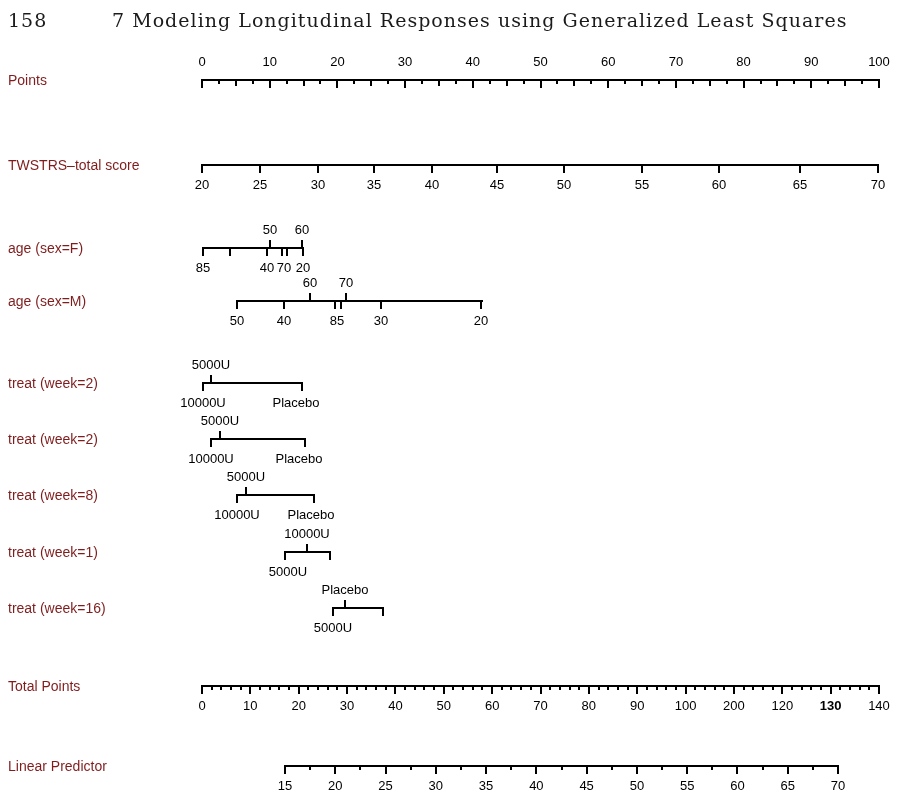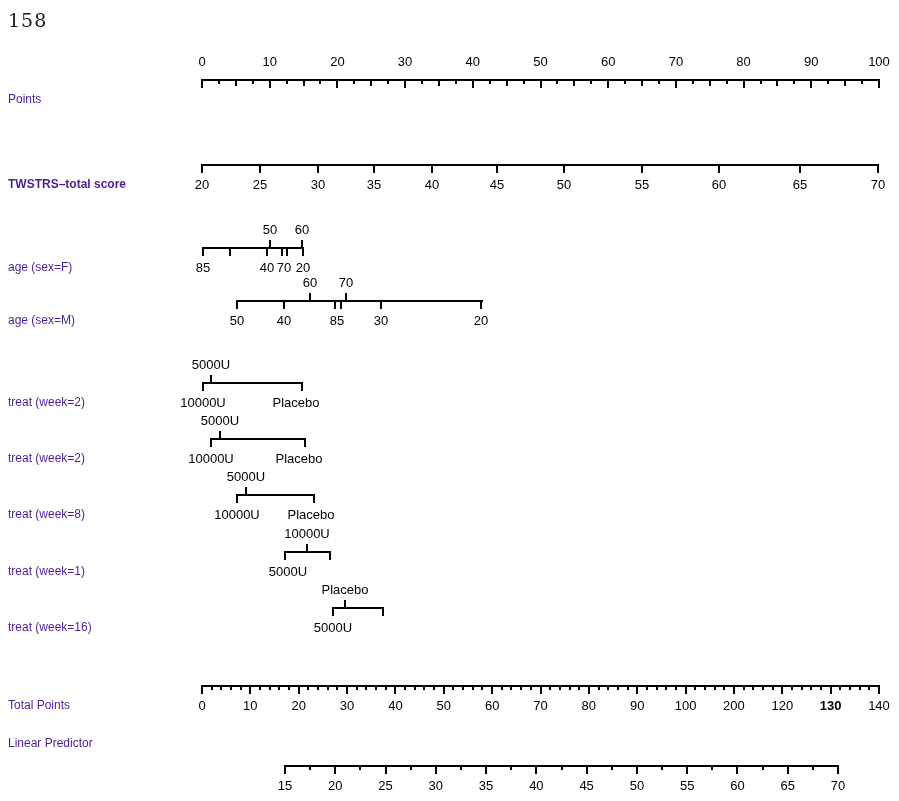--- a/index.html
+++ b/index.html
@@ -2,31 +2,32 @@
 <html><head>
 <meta charset="utf-8">
 <style>
   html,body{margin:0;padding:0;background:#fff;}
   #page{position:relative;width:899px;height:801px;background:#ffffff;overflow:hidden;
         font-family:"Liberation Sans",sans-serif;color:#000;}
   .page-number{position:absolute;left:8px;top:9px;font-family:"DejaVu Serif",serif;
         font-size:19px;letter-spacing:1px;color:#1b1b1b;white-space:nowrap;}
   .chapter-title{position:absolute;left:112px;top:9px;font-family:"DejaVu Serif",serif;
         font-size:19px;letter-spacing:1.02px;color:#1b1b1b;white-space:nowrap;}
-  .row-label{position:absolute;left:8px;font-size:12px;line-height:16px;color:#4c1d95;white-space:nowrap;margin-top:19px;}
+  .row-label{position:absolute;left:8px;font-size:14px;line-height:16px;color:#7f1d1d;white-space:nowrap;}
   .axis-line{position:absolute;height:2px;background:#000;}
   .tick{position:absolute;width:2px;background:#000;}
   .tick-label{position:absolute;width:64px;margin-left:-32px;text-align:center;
         font-size:13px;line-height:14px;color:#000;white-space:nowrap;}
 </style>
 </head>
 <body>
 
 <div id="page">
   <span class="page-number">158</span>
+  <span class="chapter-title">7 Modeling Longitudinal Responses using Generalized Least Squares</span>
   <div id="nomogram">
       <div class="row-label" style="top: 72px;">Points</div>
       <div class="axis-line" style="left: 201px; top: 79px; width: 679px; background: rgb(0, 0, 0);"></div>
       <div class="tick" style="left: 201px; top: 80px; height: 8px; background: rgb(0, 0, 0);"></div>
       <div class="tick-label" style="left: 202px; top: 55px;">0</div>
       <div class="tick" style="left: 268.7px; top: 80px; height: 8px; background: rgb(0, 0, 0);"></div>
       <div class="tick-label" style="left: 269.7px; top: 55px;">10</div>
       <div class="tick" style="left: 336.4px; top: 80px; height: 8px; background: rgb(0, 0, 0);"></div>
       <div class="tick-label" style="left: 337.4px; top: 55px;">20</div>
       <div class="tick" style="left: 404.1px; top: 80px; height: 8px; background: rgb(0, 0, 0);"></div>
@@ -68,21 +69,21 @@
       <div class="tick" style="left: 657.975px; top: 80px; height: 4px; background: rgb(0, 0, 0);"></div>
       <div class="tick" style="left: 691.825px; top: 80px; height: 4px; background: rgb(0, 0, 0);"></div>
       <div class="tick" style="left: 708.75px; top: 80px; height: 6px; background: rgb(0, 0, 0);"></div>
       <div class="tick" style="left: 725.675px; top: 80px; height: 4px; background: rgb(0, 0, 0);"></div>
       <div class="tick" style="left: 759.525px; top: 80px; height: 4px; background: rgb(0, 0, 0);"></div>
       <div class="tick" style="left: 776.45px; top: 80px; height: 6px; background: rgb(0, 0, 0);"></div>
       <div class="tick" style="left: 793.375px; top: 80px; height: 4px; background: rgb(0, 0, 0);"></div>
       <div class="tick" style="left: 827.225px; top: 80px; height: 4px; background: rgb(0, 0, 0);"></div>
       <div class="tick" style="left: 844.15px; top: 80px; height: 6px; background: rgb(0, 0, 0);"></div>
       <div class="tick" style="left: 861.075px; top: 80px; height: 4px; background: rgb(0, 0, 0);"></div>
-      <div class="row-label" style="top: 157px; font-weight: bold;">TWSTRS–total score</div>
+      <div class="row-label" style="top: 157px;">TWSTRS–total score</div>
       <div class="axis-line" style="left: 201px; top: 164px; width: 678px; background: rgb(0, 0, 0);"></div>
       <div class="tick" style="left: 201px; top: 165px; height: 8px; background: rgb(0, 0, 0);"></div>
       <div class="tick-label" style="left: 202px; top: 178px;">20</div>
       <div class="tick" style="left: 259px; top: 165px; height: 8px; background: rgb(0, 0, 0);"></div>
       <div class="tick-label" style="left: 260px; top: 178px;">25</div>
       <div class="tick" style="left: 317px; top: 165px; height: 8px; background: rgb(0, 0, 0);"></div>
       <div class="tick-label" style="left: 318px; top: 178px;">30</div>
       <div class="tick" style="left: 373px; top: 165px; height: 8px; background: rgb(0, 0, 0);"></div>
       <div class="tick-label" style="left: 374px; top: 178px;">35</div>
       <div class="tick" style="left: 431px; top: 165px; height: 8px; background: rgb(0, 0, 0);"></div>
@@ -251,21 +252,21 @@
       <div class="tick" style="left: 761.943px; top: 686px; height: 4px; background: rgb(0, 0, 0);"></div>
       <div class="tick" style="left: 771.614px; top: 686px; height: 4px; background: rgb(0, 0, 0);"></div>
       <div class="tick" style="left: 790.957px; top: 686px; height: 4px; background: rgb(0, 0, 0);"></div>
       <div class="tick" style="left: 800.629px; top: 686px; height: 4px; background: rgb(0, 0, 0);"></div>
       <div class="tick" style="left: 810.3px; top: 686px; height: 4px; background: rgb(0, 0, 0);"></div>
       <div class="tick" style="left: 819.971px; top: 686px; height: 4px; background: rgb(0, 0, 0);"></div>
       <div class="tick" style="left: 839.314px; top: 686px; height: 4px; background: rgb(0, 0, 0);"></div>
       <div class="tick" style="left: 848.986px; top: 686px; height: 4px; background: rgb(0, 0, 0);"></div>
       <div class="tick" style="left: 858.657px; top: 686px; height: 4px; background: rgb(0, 0, 0);"></div>
       <div class="tick" style="left: 868.329px; top: 686px; height: 4px; background: rgb(0, 0, 0);"></div>
-      <div class="row-label" style="top: 716px;">Linear Predictor</div>
+      <div class="row-label" style="top: 758px;">Linear Predictor</div>
       <div class="axis-line" style="left: 284px; top: 765px; width: 555px; background: rgb(0, 0, 0);"></div>
       <div class="tick" style="left: 284px; top: 766px; height: 8px; background: rgb(0, 0, 0);"></div>
       <div class="tick-label" style="left: 285px; top: 779px;">15</div>
       <div class="tick" style="left: 334.273px; top: 766px; height: 8px; background: rgb(0, 0, 0);"></div>
       <div class="tick-label" style="left: 335.273px; top: 779px;">20</div>
       <div class="tick" style="left: 384.545px; top: 766px; height: 8px; background: rgb(0, 0, 0);"></div>
       <div class="tick-label" style="left: 385.545px; top: 779px;">25</div>
       <div class="tick" style="left: 434.818px; top: 766px; height: 8px; background: rgb(0, 0, 0);"></div>
       <div class="tick-label" style="left: 435.818px; top: 779px;">30</div>
       <div class="tick" style="left: 485.091px; top: 766px; height: 8px; background: rgb(0, 0, 0);"></div>

